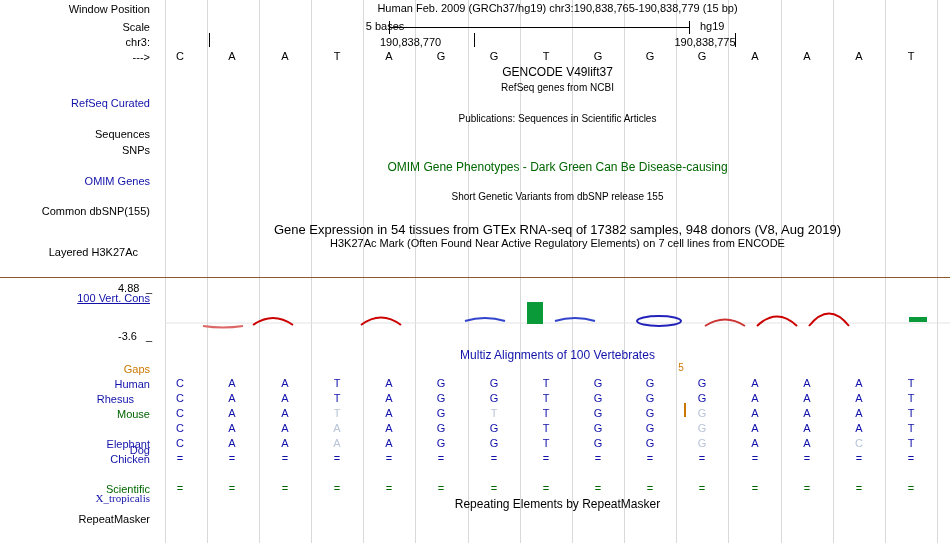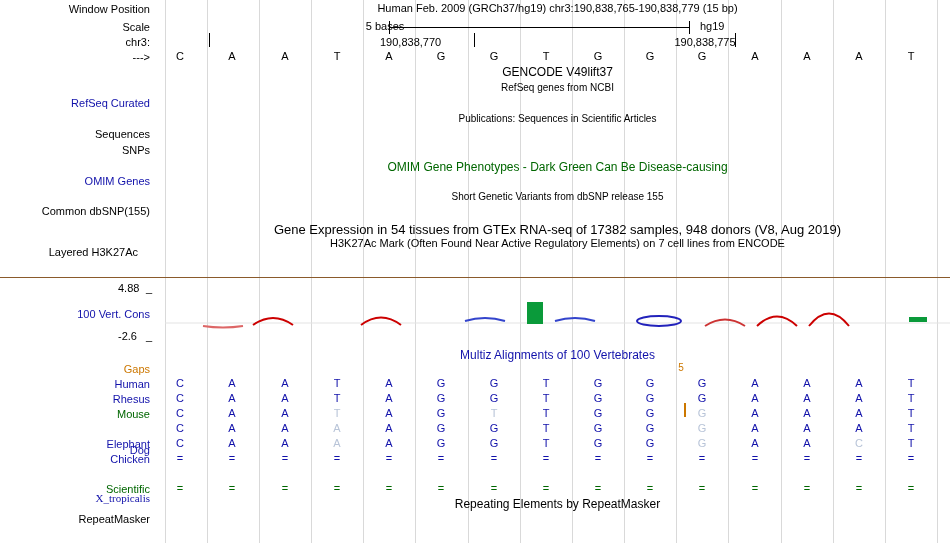--- a/index.html
+++ b/index.html
@@ -66,26 +66,26 @@
     <div class="lbl" style="top:36px;right:10px;">chr3:</div>
     <div class="lbl" style="top:51px;right:10px;">---&gt;</div>
 
     <div class="lbl blue" style="top:97px;right:10px;">RefSeq Curated</div>
     <div class="lbl" style="top:128px;right:10px;">Sequences</div>
     <div class="lbl" style="top:144px;right:10px;">SNPs</div>
     <div class="lbl blue" style="top:175px;right:10px;">OMIM Genes</div>
     <div class="lbl" style="top:205px;right:10px;">Common dbSNP(155)</div>
     <div class="lbl" style="top:246px;right:22px;">Layered H3K27Ac</div>
 
-    <div class="lbl blue" style="top:308px;right:10px;">100 Vert. Cons</div>
+    <div class="lbl blue" style="top:292px;right:10px;text-decoration:underline;">100 Vert. Cons</div>
 
     <div class="lbl orange" style="top:363px;right:10px;">Gaps</div>
 
     <div class="lbl blue" style="top:378px;right:10px;">Human</div>
-    <div class="lbl blue" style="top:393px;right:10px;">Rhesus</div>
+    <div class="lbl blue" style="top:393px;right:26px;">Rhesus</div>
     <div class="lbl green" style="top:408px;right:10px;">Mouse</div>
     <div class="lbl blue" style="top:444px;right:10px;">Dog</div>
     <div class="lbl blue" style="top:438px;right:10px;">Elephant</div>
     <div class="lbl blue" style="top:453px;right:10px;">Chicken</div>
     <div class="lbl blue" style="top:492px;right:10px;font-family:Liberation Serif, serif;">X_tropicalis</div>
     <div class="lbl green" style="top:483px;right:10px;">Scientific</div>
 
     <div class="lbl" style="top:513px;right:10px;">RepeatMasker</div>
   </div>
 
@@ -130,21 +130,21 @@
 
   <div class="ctr" style="left:165px;top:191px;width:785px;font-size:10px;">Short Genetic Variants from dbSNP release 155</div>
 
   <div class="ctr" style="left:165px;top:222px;width:785px;font-size:13px;">Gene Expression in 54 tissues from GTEx RNA-seq of 17382 samples, 948 donors (V8, Aug 2019)</div>
   <div class="ctr" style="left:165px;top:237px;width:785px;font-size:11px;">H3K27Ac Mark (Often Found Near Active Regulatory Elements) on 7 cell lines from ENCODE</div>
 
   <div class="hr" style="top:277px;"></div>
 
   <div class="consaxis" style="left:118px;top:282px;">4.88</div>
   <div class="consaxis" style="left:146px;top:282px;">_</div>
-  <div class="consaxis" style="left:118px;top:330px;">-2.6</div>
+  <div class="consaxis" style="left:118px;top:330px;">-3.6</div>
   <div class="consaxis" style="left:146px;top:330px;">_</div>
 
   <svg width="785" height="60" style="position:absolute;left:165px;top:295px;">
     <line x1="0" y1="28" x2="785" y2="28" stroke="#e3e3e3" stroke-width="1"></line>
     <path d="M38,31 Q58,34 78,31" stroke="#dd6666" fill="none" stroke-width="2"></path>
     <path d="M88,30 Q108,16 128,30" stroke="#cc0000" fill="none" stroke-width="2"></path>
     <path d="M196,30 Q216,15 236,30" stroke="#cc0000" fill="none" stroke-width="2"></path>
     <path d="M300,26 Q320,20 340,26" stroke="#3344cc" fill="none" stroke-width="2"></path>
     <rect x="362" y="7" width="16" height="22" fill="#0a9a3a"></rect>
     <path d="M390,26 Q410,20 430,26" stroke="#3344cc" fill="none" stroke-width="2"></path>

